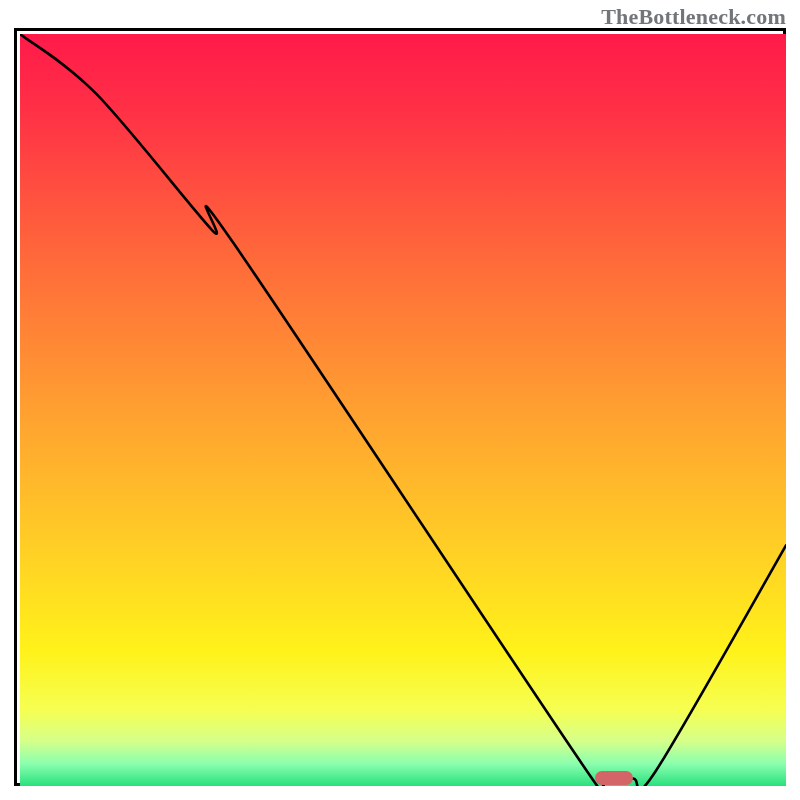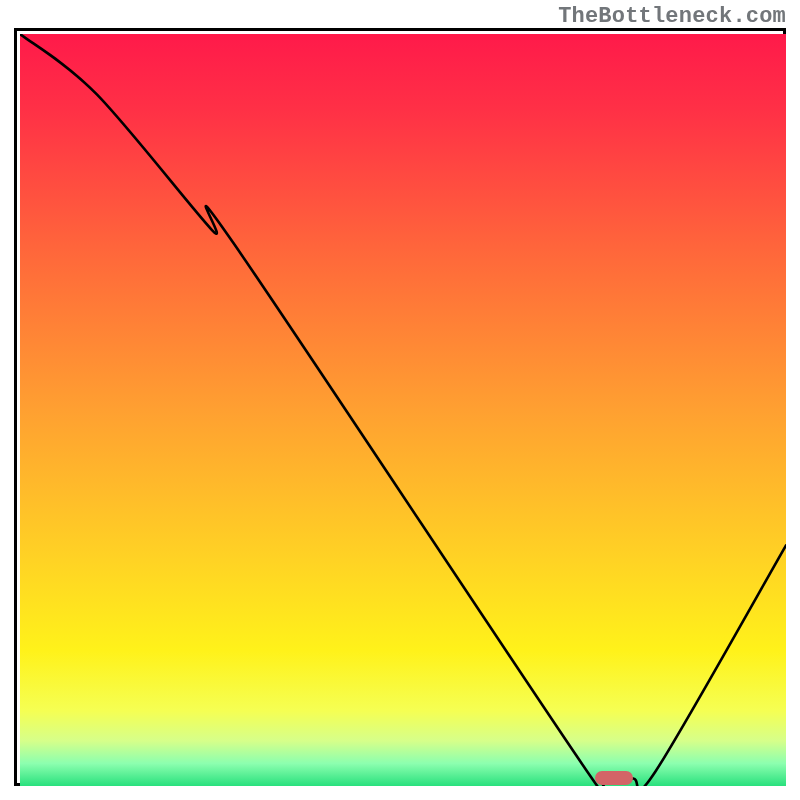--- a/index.html
+++ b/index.html
@@ -24,21 +24,21 @@
     position: absolute;
     left: 3px;
     top: 3px;
     right: 3px;
     bottom: 3px;
   }
   .watermark {
     position: absolute;
     top: 4px;
     right: 14px;
-    font-family: Liberation Mono, monospace;
+    font-family: Liberation Serif, serif;
     font-size: 22px;
     font-weight: 600;
     color: #72767a;
     letter-spacing: 0.2px;
   }
   svg.curve {
     position: absolute;
     left: 3px;
     top: 3px;
     width: 766px;

